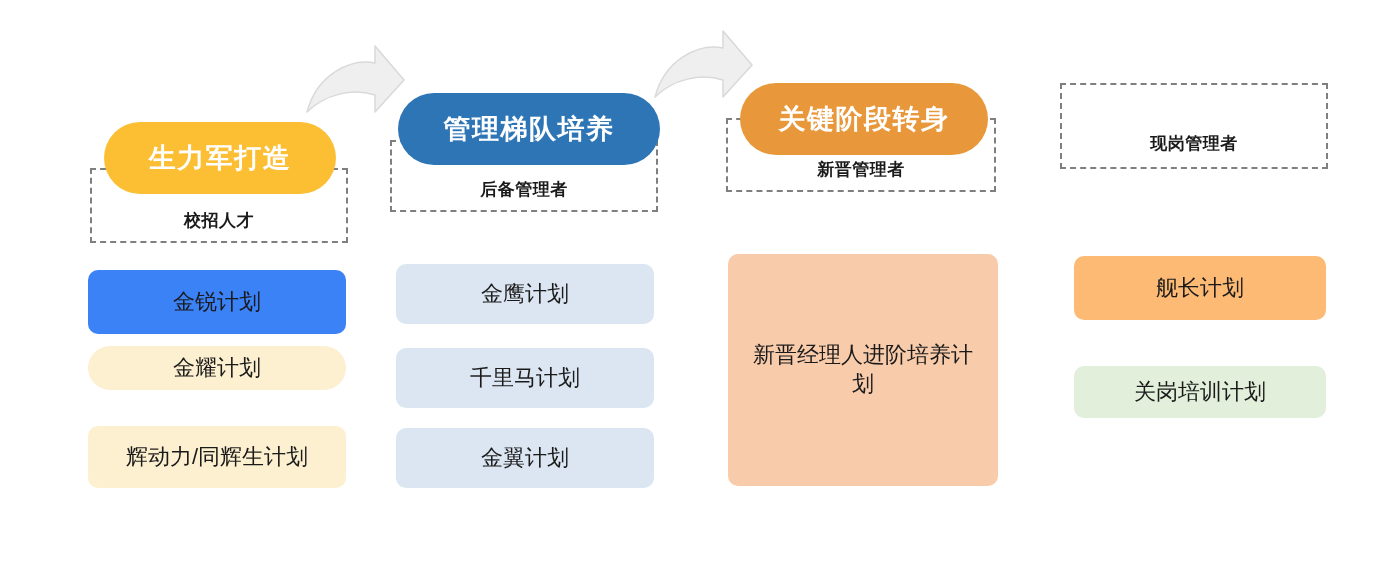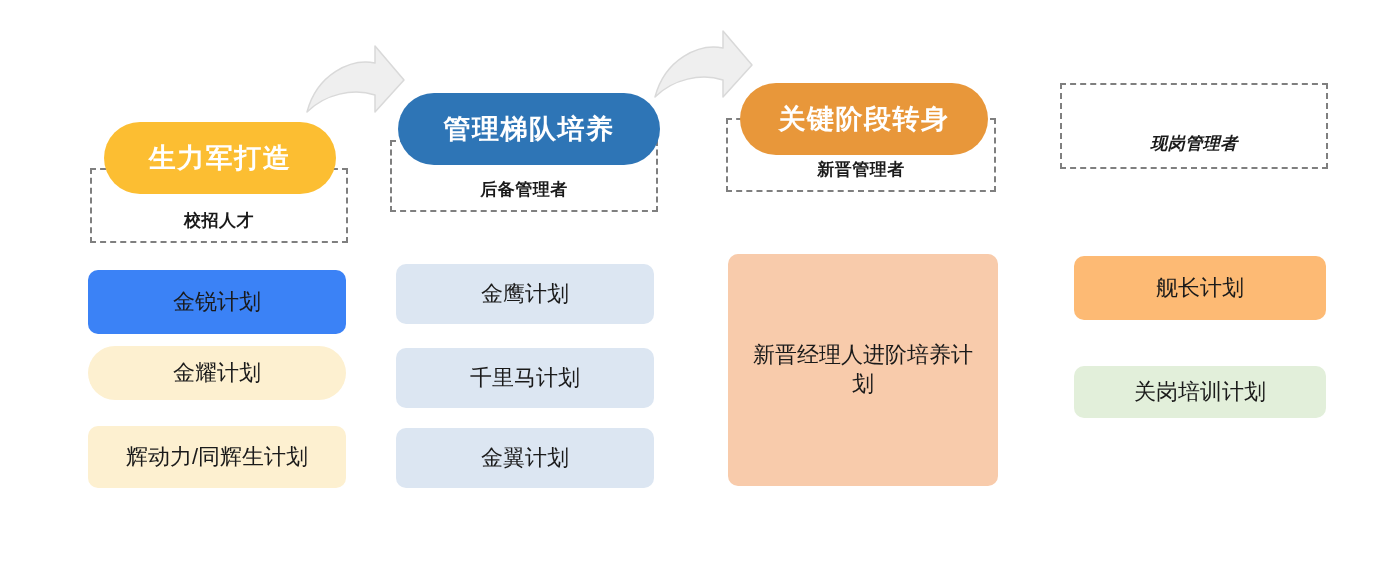--- a/index.html
+++ b/index.html
@@ -95,21 +95,21 @@
   <div class="dashed-box" style="left:90px; top:168px; width:258px; height:75px;">
     <div class="audience-label" style="top:39px;">校招人才</div>
   </div>
   <div class="pill" style="left:104px; top:122px; width:232px; height:72px; background:#FCBE32; font-size:27px;">
     <span>生力军打造</span>
   </div>
 
   <div class="card" style="left:88px; top:270px; width:258px; height:64px; background:#3b82f6;">
     <span>金锐计划</span>
   </div>
-  <div class="card" style="left:88px; top:346px; width:258px; height:54px; background:#FDF0D0;border-radius:31px;">
+  <div class="card" style="left:88px; top:346px; width:258px; height:44px; background:#FDF0D0;border-radius:31px;">
     <span>金耀计划</span>
   </div>
   <div class="card" style="left:88px; top:426px; width:258px; height:62px; background:#FDF0D0;text-align:center;">
     <span>辉动力/同辉生计划</span>
   </div>
 
   <div class="dashed-box" style="left:390px; top:140px; width:268px; height:72px;">
     <div class="audience-label" style="top:36px;">后备管理者</div>
   </div>
   <div class="pill" style="left:398px; top:93px; width:262px; height:72px; background:#2E75B6; font-size:27px;">
@@ -130,21 +130,21 @@
     <div class="audience-label" style="top:38px;">新晋管理者</div>
   </div>
   <div class="pill" style="left:740px; top:83px; width:248px; height:72px; background:#E8973A; font-size:27px;">
     <span>关键阶段转身</span>
   </div>
 
   <div class="card tall" style="left:728px; top:254px; width:270px; height:232px; background:#F8CBAB;">
     <span style="display:block; max-width:230px;">新晋经理人进阶培养计划</span>
   </div>
 
-  <div class="dashed-box" style="left:1060px; top:83px; width:268px; height:86px;font-style:italic;">
+  <div class="dashed-box" style="left:1060px; top:83px; width:268px; height:86px;">
     <div class="audience-label" style="top:47px;">现岗管理者</div>
   </div>
 
   <div class="card" style="left:1074px; top:256px; width:252px; height:64px; background:#fdba74;">
     <span>舰长计划</span>
   </div>
   <div class="card" style="left:1074px; top:366px; width:252px; height:52px; background:#E2EFDA;">
     <span>关岗培训计划</span>
   </div>
 

